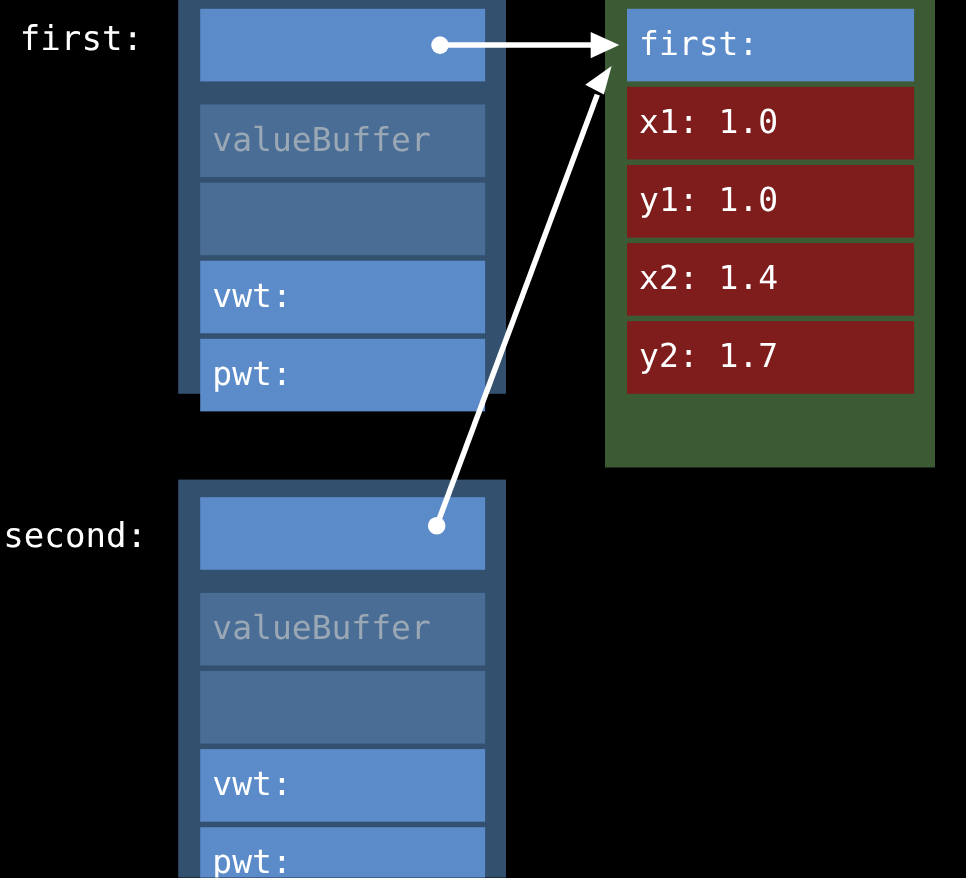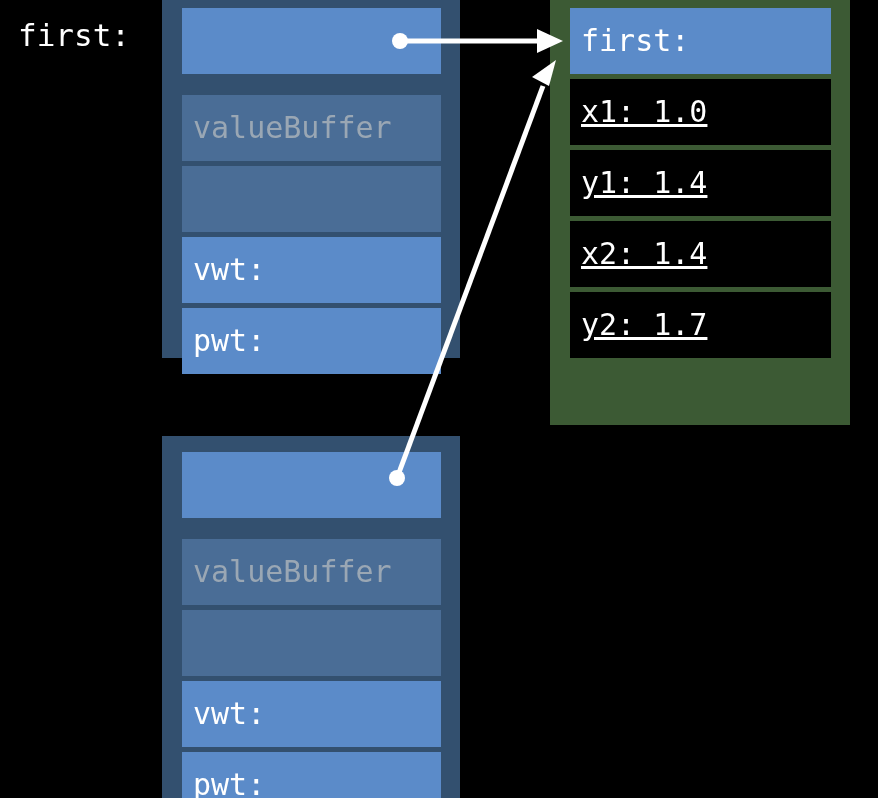--- a/index.html
+++ b/index.html
@@ -59,37 +59,38 @@
     color: #ffffff;
     font-size: 30px;
     line-height: 1;
     white-space: nowrap;
   }
   .cell-ptr     { background: #5b8bc9; }
   .cell-buffer  { background: #4a6d96; color: #9aa7b4; margin-top: 16px; }
   .cell-filler  { background: #4a6d96; }
   .cell-wt      { background: #5b8bc9; }
   .cell-header  { background: #5b8bc9; }
-  .cell-field   { background: #000000; text-decoration: underline; }
+  .cell-field   { background: #7f1d1d; }
 
   
   #arrows {
     position: absolute;
     left: 0; top: 0;
     width: 878px; height: 798px;
     pointer-events: none;
   }
 </style>
 </head>
 <body>
 
 <div id="stage">
 
   <div class="var-label" id="label-first">first:</div>
 
+  <div class="var-label" id="label-second">second:</div>
 
   <div class="box box-blue" id="box-first">
     <div class="cells">
       <div class="cell cell-ptr"></div>
       <div class="cell cell-buffer">valueBuffer</div>
       <div class="cell cell-filler"></div>
       <div class="cell cell-wt">vwt:</div>
       <div class="cell cell-wt">pwt:</div>
     </div>
   </div>
@@ -101,21 +102,21 @@
       <div class="cell cell-filler"></div>
       <div class="cell cell-wt">vwt:</div>
       <div class="cell cell-wt">pwt:</div>
     </div>
   </div>
 
   <div class="box box-green" id="box-object">
     <div class="cells">
       <div class="cell cell-header">first:</div>
       <div class="cell cell-field">x1: 1.0</div>
-      <div class="cell cell-field">y1: 1.4</div>
+      <div class="cell cell-field">y1: 1.0</div>
       <div class="cell cell-field">x2: 1.4</div>
       <div class="cell cell-field">y2: 1.7</div>
     </div>
   </div>
 
   <svg id="arrows" viewBox="0 0 878 798">
 
     <g>
       <circle cx="400" cy="41" r="8" fill="#ffffff"></circle>
       <line x1="400" y1="41" x2="545" y2="41" stroke="#ffffff" stroke-width="5"></line>

